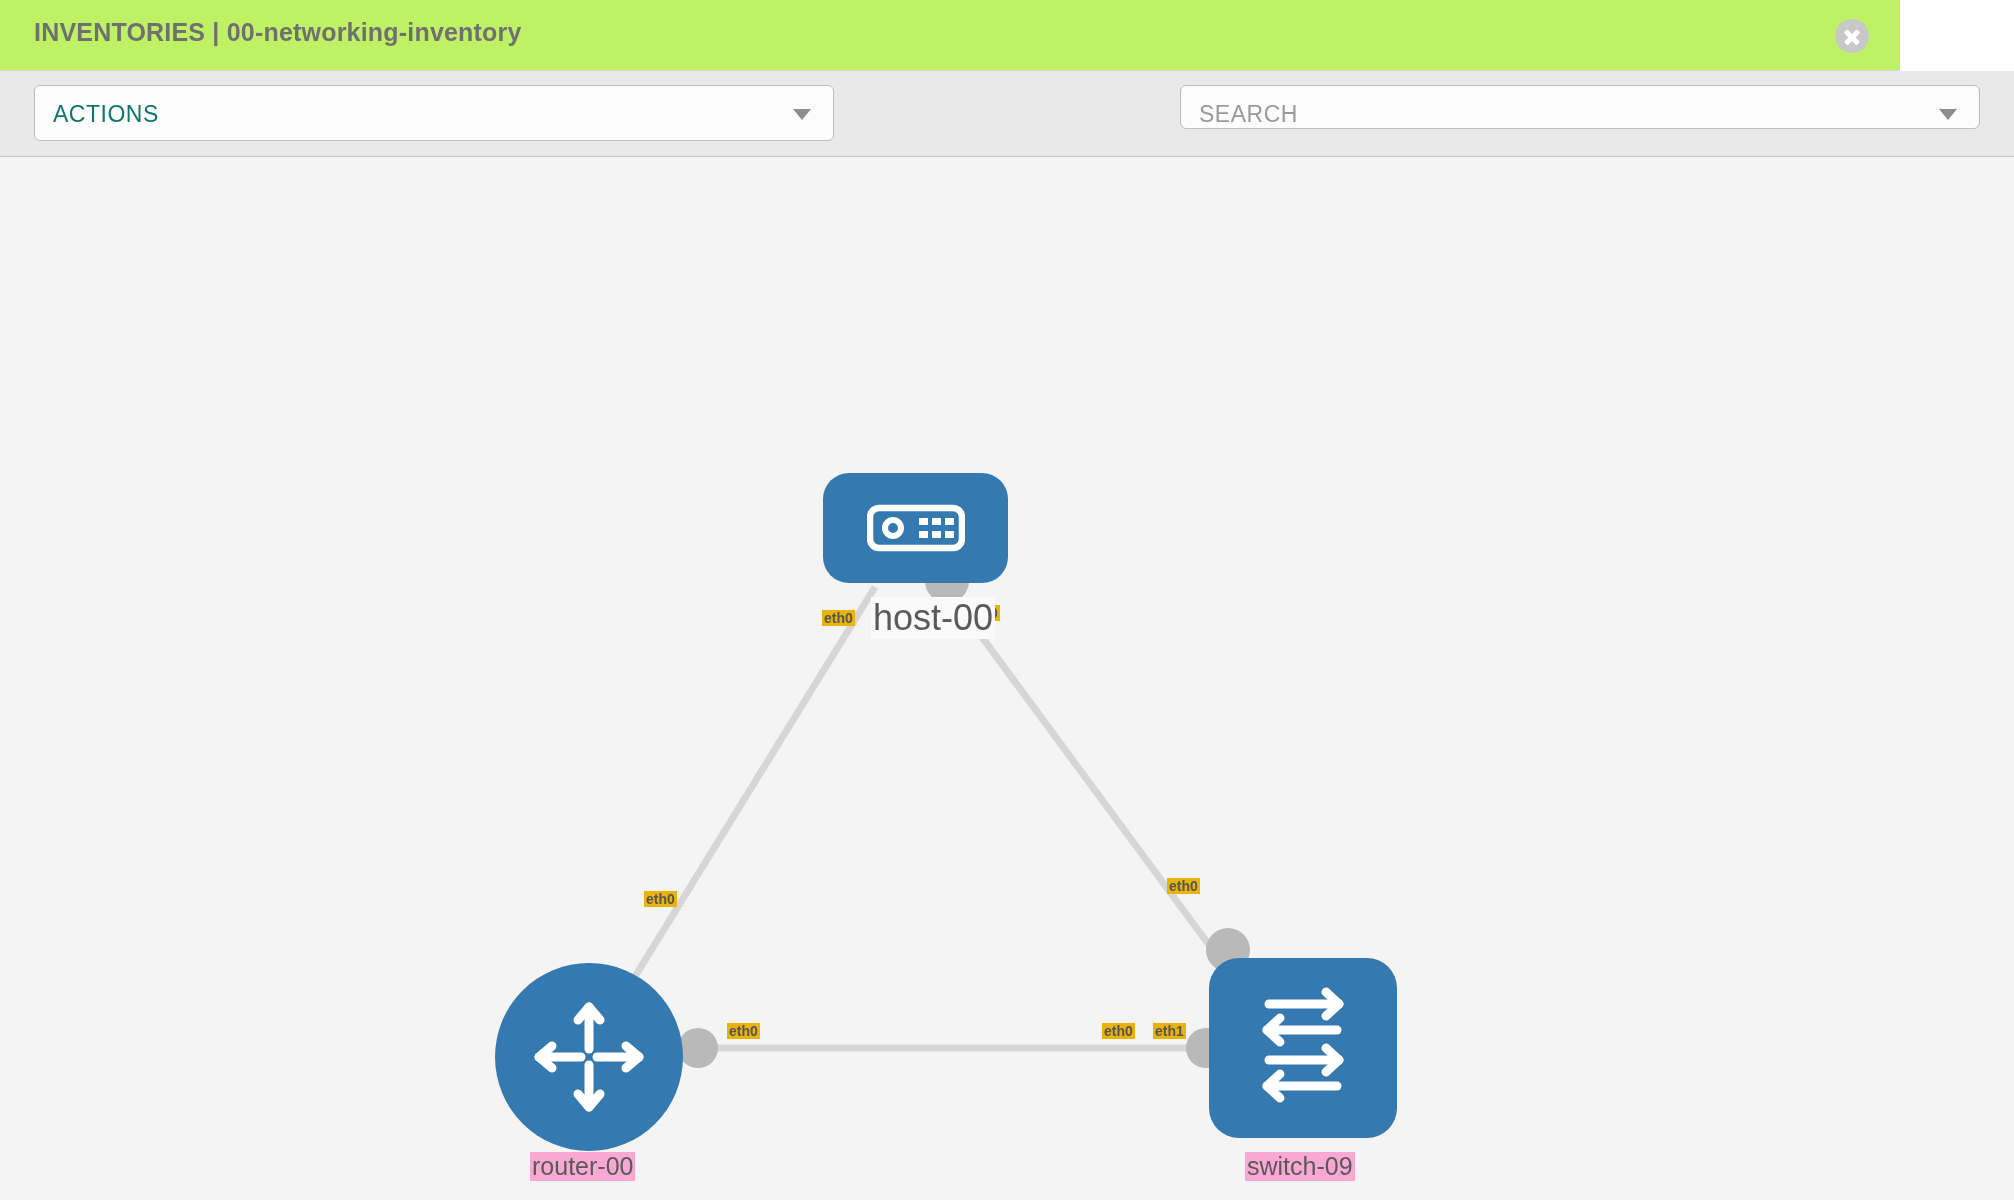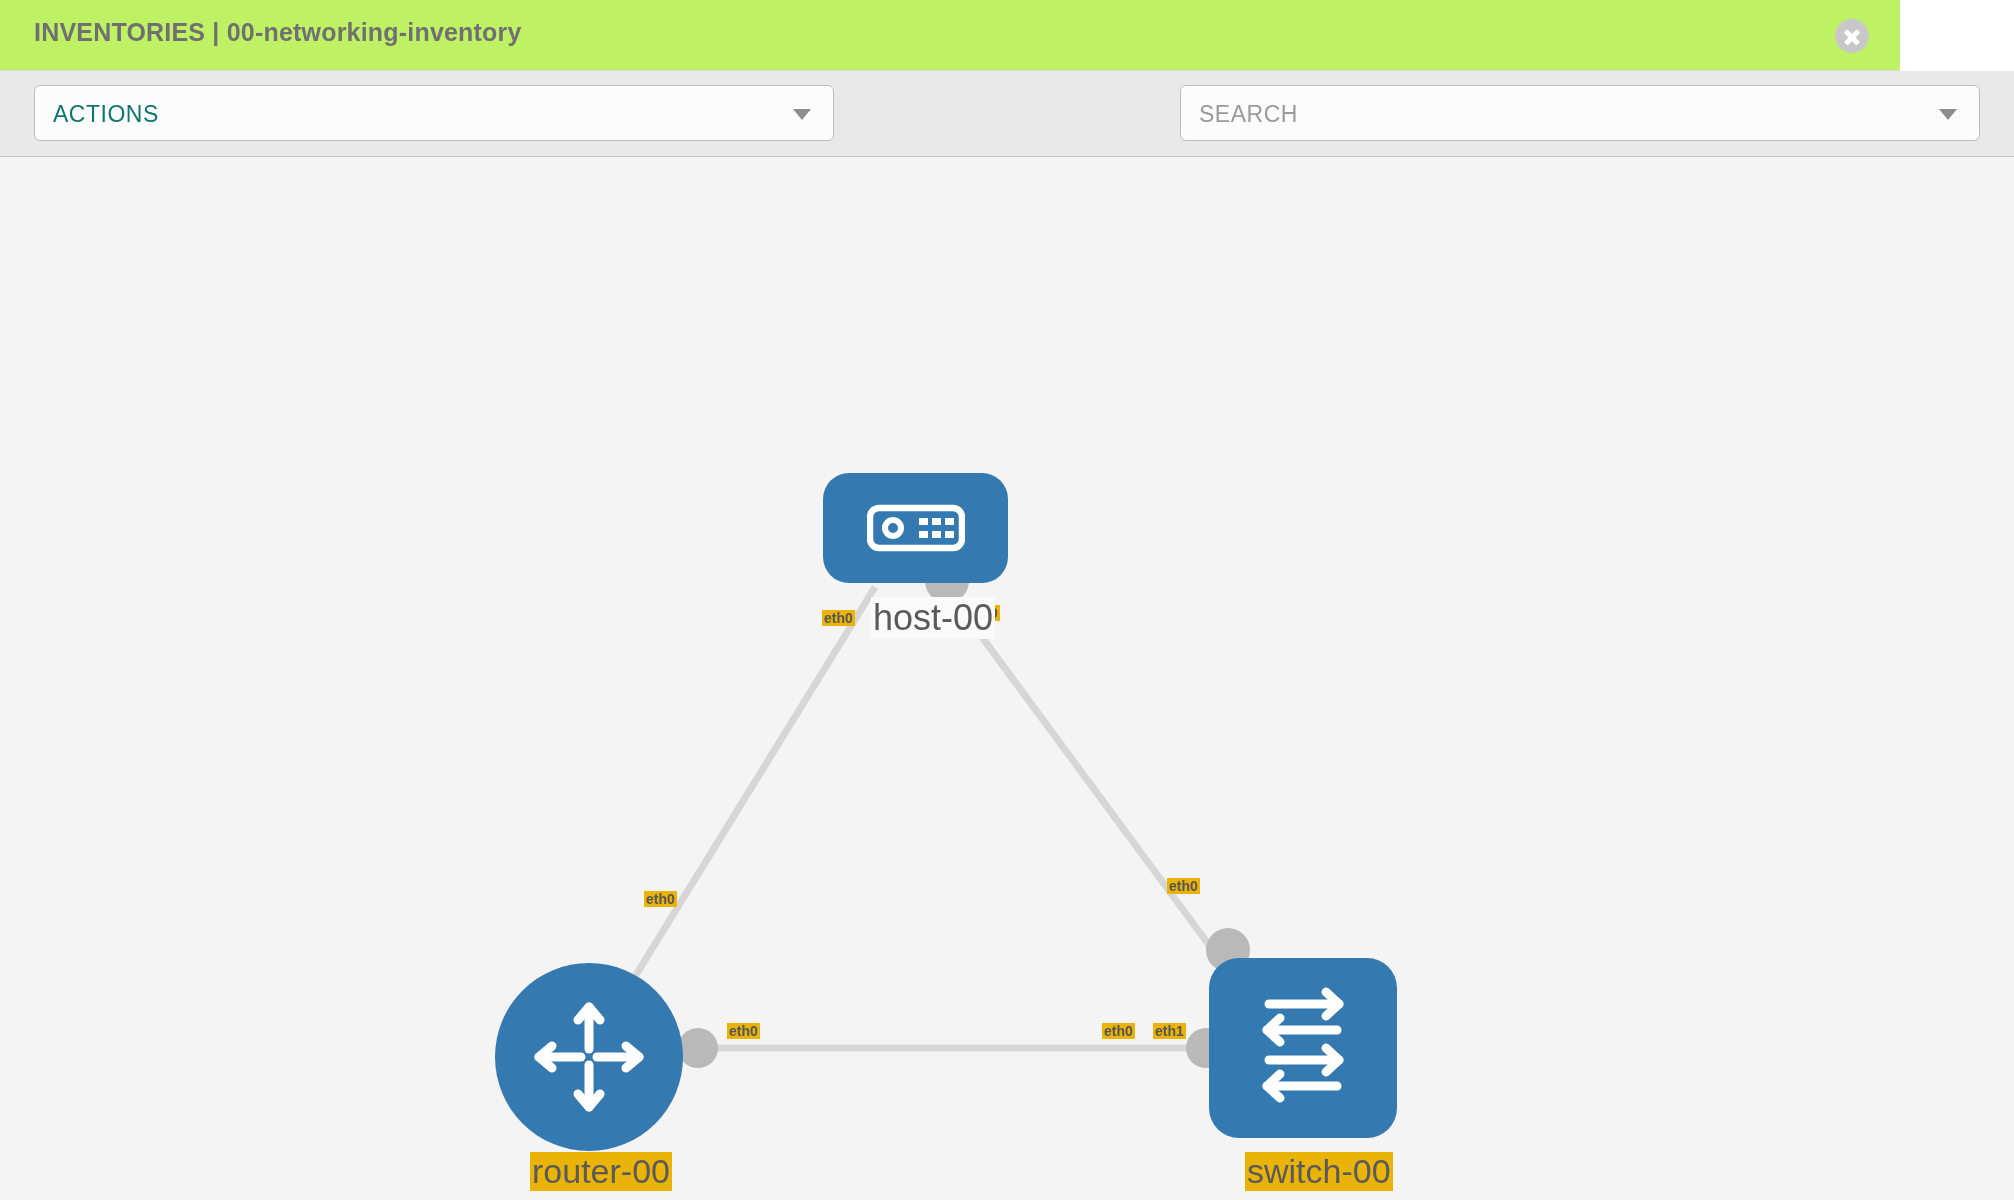--- a/index.html
+++ b/index.html
@@ -112,21 +112,21 @@
     width: 40px;
     height: 40px;
     cursor: pointer;
   }
 
   #search-box {
     position: absolute;
     left: 1180px;
     top: 14px;
     width: 800px;
-    height: 56px;
+    height: 44px;
     background: #fcfcfc;
     border: 1px solid #bdbdbd;
     border-radius: 6px;
     box-sizing: border-box;
     cursor: text;
   }
   #search-box .ph {
     position: absolute;
     left: 18px;
     top: 15px;
@@ -197,23 +197,23 @@
   
   #node-switch { left: 1209px; top: 801px; }
   #node-switch .node-shape {
     left: 0; top: 0;
     width: 188px; height: 180px;
     border-radius: 30px;
   }
 
   .std-label {
     position: absolute;
-    font-size: 34px;
+    font-size: 25px;
     color: #5a5a5a;
-    background: #eab308;
+    background: #f9a8d4;
     white-space: nowrap;
     padding: 0 2px;
     z-index: 5;
   }
 </style>
 </head>
 <body>
 
 <div id="header-bar">
   <div id="page-title">INVENTORIES | 00-networking-inventory</div>
@@ -306,21 +306,21 @@
           <path d="M83 6 L96 18 L83 30"></path>
         <path d="M94 44 H24"></path>
           <path d="M37 32 L24 44 L37 56"></path>
         <path d="M26 74 H96"></path>
           <path d="M83 62 L96 74 L83 86"></path>
         <path d="M94 100 H24"></path>
           <path d="M37 88 L24 100 L37 112"></path>
       </g>
     </svg>
   </div>
-  <span class="std-label" style="left:1245px;top:995px;">switch-00</span>
+  <span class="std-label" style="left:1245px;top:995px;">switch-09</span>
 
   <span class="edge-label" style="left:822px;top:453px;">eth0</span>
   <span class="edge-label" style="left:967px;top:448px;">eth0</span>
   <span class="edge-label" style="left:644px;top:734px;">eth0</span>
   <span class="edge-label" style="left:1167px;top:721px;">eth0</span>
   <span class="edge-label" style="left:727px;top:866px;">eth0</span>
   <span class="edge-label" style="left:1102px;top:866px;z-index:4;">eth0</span>
   <span class="edge-label" style="left:1125px;top:866px;z-index:5;margin-left:28px;">eth1</span>
 
 </div>

